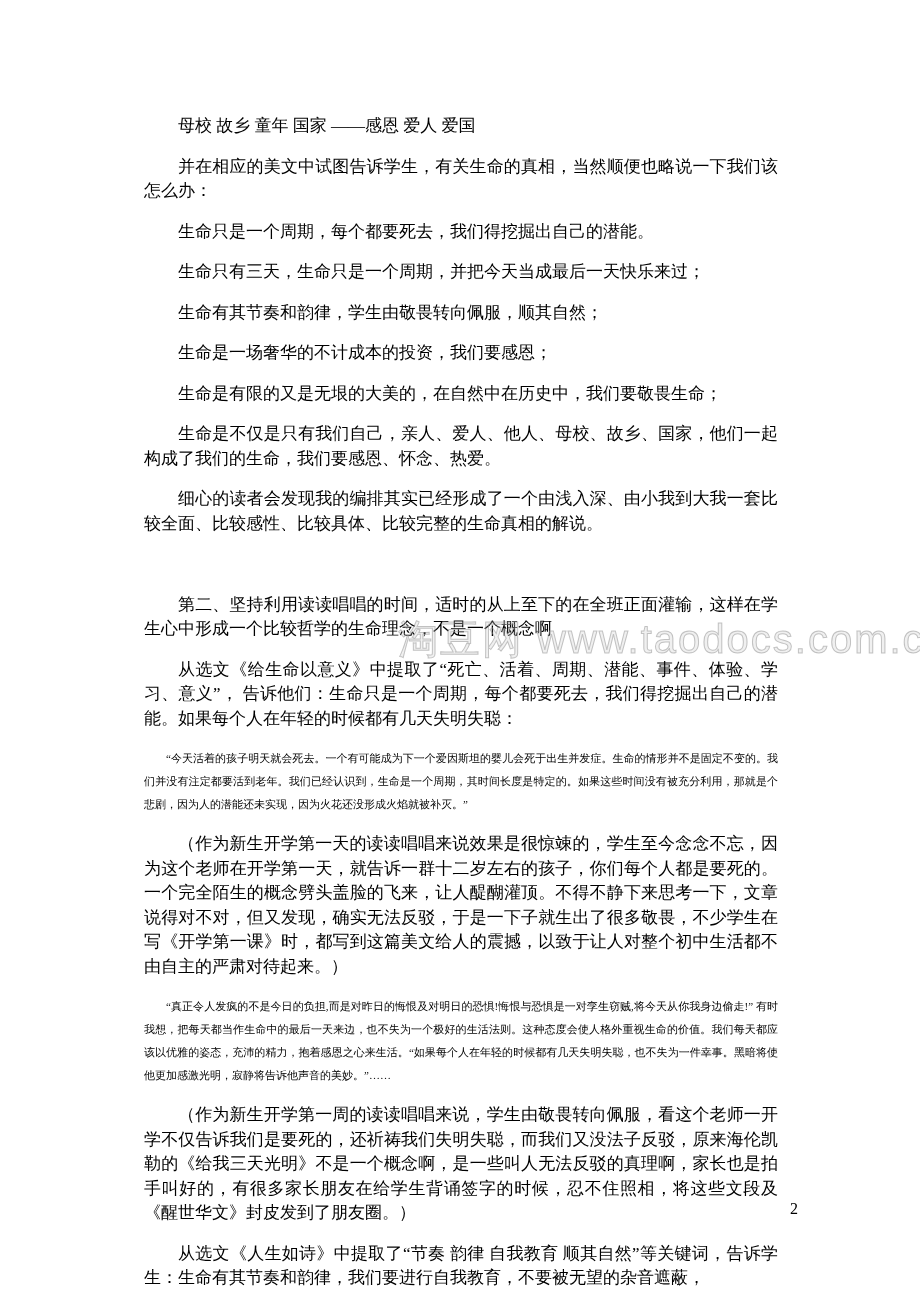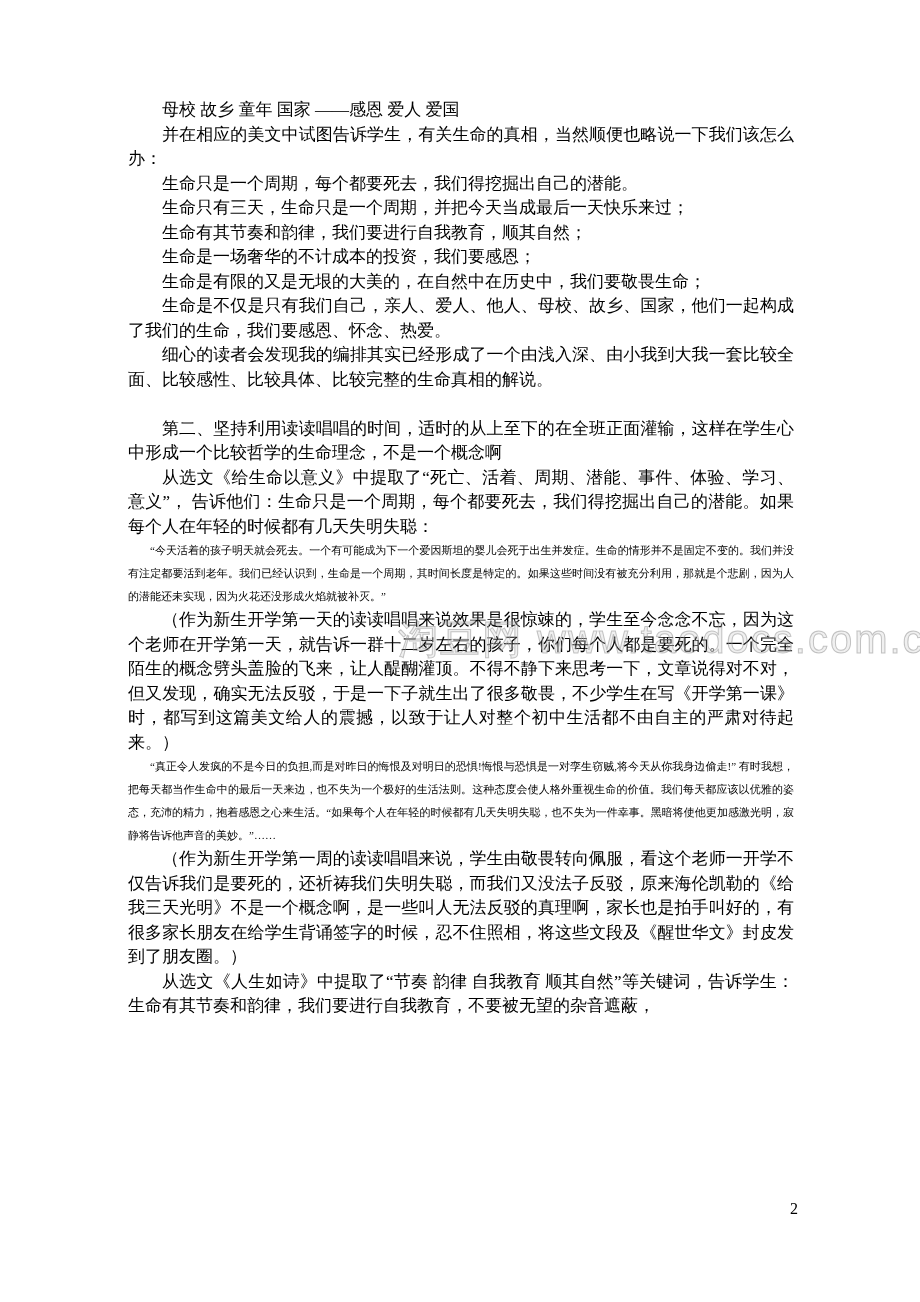--- a/index.html
+++ b/index.html
@@ -20,21 +20,21 @@
     inset: 0;
     background: #ffffff;
   }
   .content {
     position: absolute;
     left: 128px;
     top: 98px;
     width: 666px;
   }
   p.para {
-    margin: 0;
+    margin: 16px;
     font-size: 17px;
     line-height: 24.5px;
     text-align: justify;
     text-indent: 2em;
     word-break: break-all;
   }
   p.para.small {
     font-size: 11px;
     line-height: 23px;
   }
@@ -70,21 +70,21 @@
 <body>
 
 <div class="page">
   <div class="watermark">淘豆网 www.taodocs.com.cn</div>
 
   <div class="content">
       <p class="para normal">母校 故乡 童年 国家 ——感恩 爱人 爱国</p>
       <p class="para normal">并在相应的美文中试图告诉学生，有关生命的真相，当然顺便也略说一下我们该怎么办：</p>
       <p class="para normal">生命只是一个周期，每个都要死去，我们得挖掘出自己的潜能。</p>
       <p class="para normal">生命只有三天，生命只是一个周期，并把今天当成最后一天快乐来过；</p>
-      <p class="para normal">生命有其节奏和韵律，我们要进行自我教育，顺其自然；</p>
+      <p class="para normal">生命有其节奏和韵律，学生由敬畏转向佩服，顺其自然；</p>
       <p class="para normal">生命是一场奢华的不计成本的投资，我们要感恩；</p>
       <p class="para normal">生命是有限的又是无垠的大美的，在自然中在历史中，我们要敬畏生命；</p>
       <p class="para normal">生命是不仅是只有我们自己，亲人、爱人、他人、母校、故乡、国家，他们一起构成了我们的生命，我们要感恩、怀念、热爱。</p>
       <p class="para normal">细心的读者会发现我的编排其实已经形成了一个由浅入深、由小我到大我一套比较全面、比较感性、比较具体、比较完整的生命真相的解说。</p>
       <p class="para blank"></p>
       <p class="para normal">第二、坚持利用读读唱唱的时间，适时的从上至下的在全班正面灌输，这样在学生心中形成一个比较哲学的生命理念，不是一个概念啊</p>
       <p class="para normal">从选文《给生命以意义》中提取了“死亡、活着、周期、潜能、事件、体验、学习、意义”， 告诉他们：生命只是一个周期，每个都要死去，我们得挖掘出自己的潜能。如果每个人在年轻的时候都有几天失明失聪：</p>
       <p class="para small">“今天活着的孩子明天就会死去。一个有可能成为下一个爱因斯坦的婴儿会死于出生并发症。生命的情形并不是固定不变的。我们并没有注定都要活到老年。我们已经认识到，生命是一个周期，其时间长度是特定的。如果这些时间没有被充分利用，那就是个悲剧，因为人的潜能还未实现，因为火花还没形成火焰就被补灭。”</p>
       <p class="para underline">（作为新生开学第一天的读读唱唱来说效果是很惊竦的，学生至今念念不忘，因为这个老师在开学第一天，就告诉一群十二岁左右的孩子，你们每个人都是要死的。一个完全陌生的概念劈头盖脸的飞来，让人醍醐灌顶。不得不静下来思考一下，文章说得对不对，但又发现，确实无法反驳，于是一下子就生出了很多敬畏，不少学生在写《开学第一课》时，都写到这篇美文给人的震撼，以致于让人对整个初中生活都不由自主的严肃对待起来。）</p>
       <p class="para small">“真正令人发疯的不是今日的负担,而是对昨日的悔恨及对明日的恐惧!悔恨与恐惧是一对孪生窃贼,将今天从你我身边偷走!” 有时我想，把每天都当作生命中的最后一天来边，也不失为一个极好的生活法则。这种态度会使人格外重视生命的价值。我们每天都应该以优雅的姿态，充沛的精力，抱着感恩之心来生活。“如果每个人在年轻的时候都有几天失明失聪，也不失为一件幸事。黑暗将使他更加感激光明，寂静将告诉他声音的美妙。”……</p>

